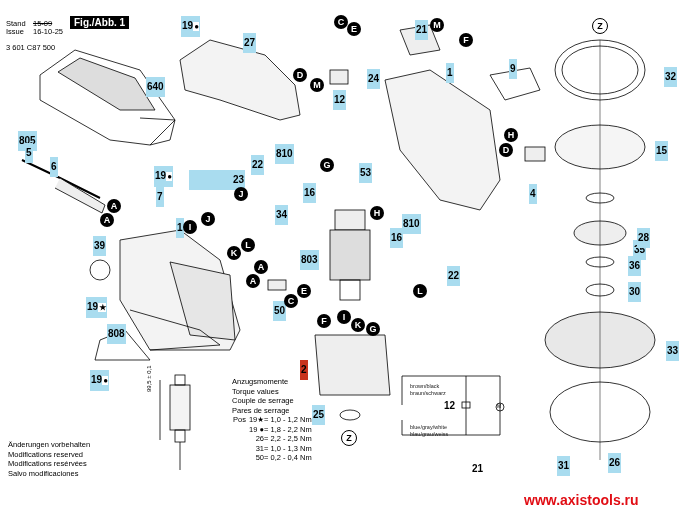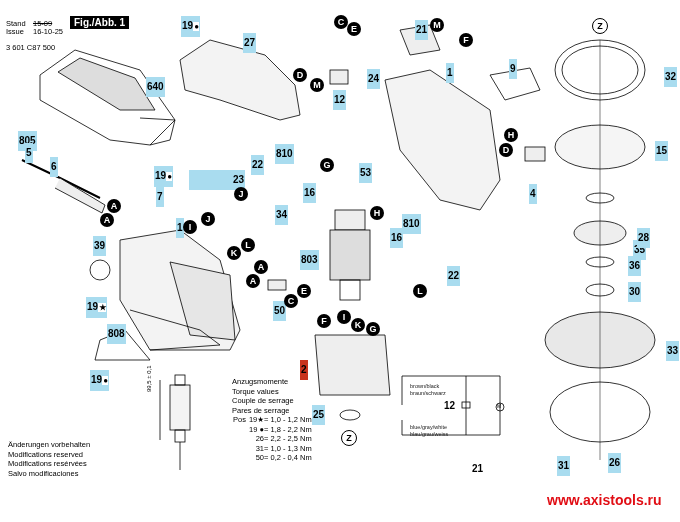--- a/index.html
+++ b/index.html
@@ -10,21 +10,21 @@
   .pl{position:absolute;background:#a9dcef;font-weight:bold;font-size:10px;line-height:20px;padding:0 1px;white-space:nowrap;}
   .pl.red{background:#c8331d;color:#000;}
   .pl .mk{background:#fff;font-size:8px;padding-left:1px;}
   .cl{position:absolute;width:14px;height:14px;border-radius:50%;background:#000;color:#fff;font-weight:bold;font-size:9px;line-height:14px;text-align:center;}
   .zl{position:absolute;width:14px;height:14px;border-radius:50%;background:#fff;border:1px solid #000;color:#000;font-weight:bold;font-size:9px;line-height:14px;text-align:center;}
   .torque{position:absolute;left:232px;top:377px;font-size:7.5px;line-height:9.5px;}
   .torque .row{display:flex;text-align:right;}
   .torque .c1{width:30px;}
   .notes{position:absolute;left:8px;top:440px;font-size:7.5px;line-height:9.5px;}
   .wlabel{position:absolute;font-size:5.5px;line-height:7px;color:#222;}
-  .url{position:absolute;left:547px;top:492px;color:#e10d14;font-weight:bold;font-size:14px;}
+  .url{position:absolute;left:524px;top:492px;color:#e10d14;font-weight:bold;font-size:14px;}
   .dim{position:absolute;left:146px;top:392px;font-size:6px;transform:rotate(-90deg);transform-origin:left top;white-space:nowrap;}
 </style>
 </head>
 <body>
 
 <svg id="canvas" viewBox="0 0 680 522" xmlns="http://www.w3.org/2000/svg">
   <g fill="none" stroke="#000" stroke-width="0.8">
 
     <g>
       <path d="M40 75 L75 50 L140 70 L175 120 L150 145 L110 140 L40 100 Z" fill="#fff"></path>

